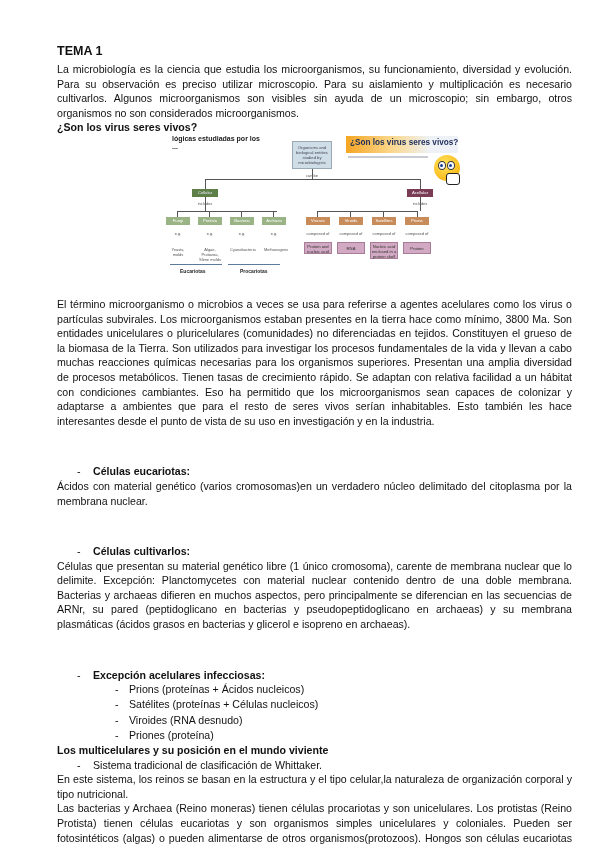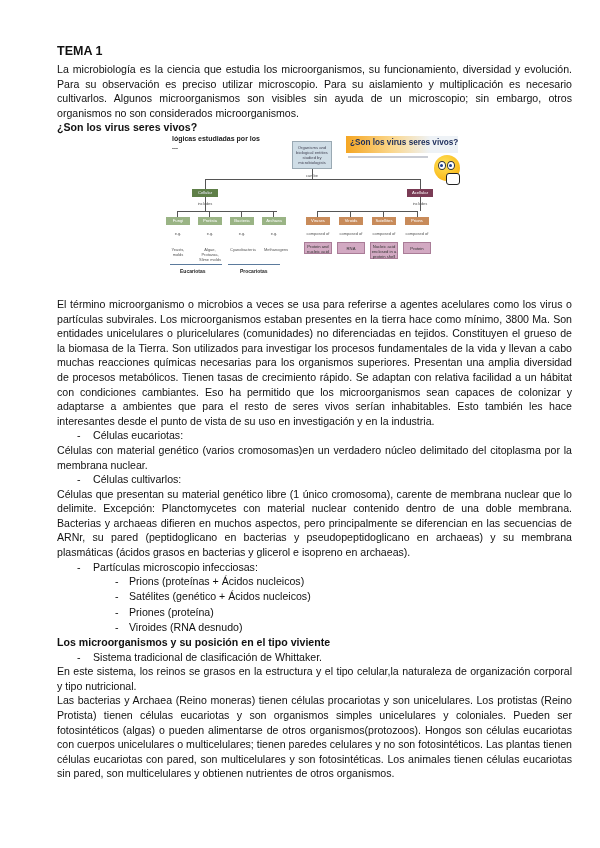--- a/index.html
+++ b/index.html
@@ -4,21 +4,21 @@
 <style>
   html, body { margin: 0; padding: 0; background: #ffffff; }
   body {
     width: 600px; height: 848px; overflow: hidden; position: relative;
     font-family: "Liberation Sans", sans-serif; color: #111111;
   }
   .page { position: absolute; left: 57px; top: 43px; width: 515px; }
   .title { font-weight: bold; font-size: 12.5px; line-height: 16px; margin: 0 0 3px 0; }
   p { margin: 0; font-size: 10.6px; line-height: 14.6px; text-align: justify; }
   .heading { font-weight: bold; font-size: 10.6px; line-height: 14.6px; margin: 0; }
-  .bullet-head { font-weight: normal; font-size: 10.6px; line-height: 14.6px; padding-left: 20px; position: relative; }
+  .bullet-head { font-weight: bold; font-size: 10.6px; line-height: 14.6px; padding-left: 20px; position: relative; margin-top: 36px; }
   .bullet-head::before { content: "-"; position: absolute; left: 20px; font-weight: normal; }
   .bullet-head span { display: inline-block; margin-left: 16px; }
   .bullet { font-size: 10.6px; line-height: 15.2px; padding-left: 58px; position: relative; }
   .bullet::before { content: "-"; position: absolute; left: 58px; }
   .bullet span { display: inline-block; margin-left: 14px; }
   .plain-bullet { font-size: 10.6px; line-height: 14.6px; position: relative; padding-left: 20px; }
   .plain-bullet::before { content: "-"; position: absolute; left: 20px; }
   .plain-bullet span { display: inline-block; margin-left: 16px; }
 
   
@@ -117,28 +117,28 @@
 
     <div class="group-line" style="left:-2px;top:129px;width:52px;"></div>
     <div class="group-line" style="left:56px;top:129px;width:52px;"></div>
     <div class="group-label" style="left:8px;top:133px;">Eucariotas</div>
     <div class="group-label" style="left:68px;top:133px;">Procariotas</div>
   </div>
 
   <p>El término microorganismo o microbios a veces se usa para referirse a agentes acelulares como los virus o partículas subvirales. Los microorganismos estaban presentes en la tierra hace como mínimo, 3800 Ma. Son entidades unicelulares o pluricelulares (comunidades) no diferenciadas en tejidos. Constituyen el grueso de la biomasa de la Tierra. Son utilizados para investigar los procesos fundamentales de la vida y llevan a cabo muchas reacciones químicas necesarias para los organismos superiores. Presentan una amplia diversidad de procesos metabólicos. Tienen tasas de crecimiento rápido. Se adaptan con relativa facilidad a un hábitat con condiciones cambiantes. Eso ha permitido que los microorganismos sean capaces de colonizar y adaptarse a ambientes que para el resto de seres vivos serían inhabitables. Esto también les hace interesantes desde el punto de vista de su uso en investigación y en la industria.</p>
 
   <div class="bullet-head"><span>Células eucariotas:</span></div>
-  <p>Células con material genético (varios cromosomas)en un verdadero núcleo delimitado del citoplasma por la membrana nuclear.</p>
+  <p>Ácidos con material genético (varios cromosomas)en un verdadero núcleo delimitado del citoplasma por la membrana nuclear.</p>
 
   <div class="bullet-head"><span>Células cultivarlos:</span></div>
   <p>Células que presentan su material genético libre (1 único cromosoma), carente de membrana nuclear que lo delimite. Excepción: Planctomycetes con material nuclear contenido dentro de una doble membrana. Bacterias y archaeas difieren en muchos aspectos, pero principalmente se diferencian en las secuencias de ARNr, su pared (peptidoglicano en bacterias y pseudopeptidoglicano en archaeas) y su membrana plasmáticas (ácidos grasos en bacterias y glicerol e isopreno en archaeas).</p>
 
-  <div class="bullet-head"><span>Partículas microscopio infecciosas:</span></div>
+  <div class="bullet-head"><span>Excepción acelulares infecciosas:</span></div>
   <div class="bullet"><span>Prions (proteínas + Ácidos nucleicos)</span></div>
-  <div class="bullet"><span>Satélites (genético + Ácidos nucleicos)</span></div>
+  <div class="bullet"><span>Satélites (proteínas + Células nucleicos)</span></div>
+  <div class="bullet"><span>Viroides (RNA desnudo)</span></div>
   <div class="bullet"><span>Priones (proteína)</span></div>
-  <div class="bullet"><span>Viroides (RNA desnudo)</span></div>
 
-  <div class="heading">Los microorganismos y su posición en el tipo viviente</div>
+  <div class="heading">Los multicelulares y su posición en el mundo viviente</div>
   <div class="plain-bullet"><span>Sistema tradicional de clasificación de Whittaker.</span></div>
-  <p>En este sistema, los reinos se grasos en la estructura y el tipo celular,la naturaleza de organización corporal y tipo nutricional.</p>
+  <p>En este sistema, los reinos se basan en la estructura y el tipo celular,la naturaleza de organización corporal y tipo nutricional.</p>
   <p>Las bacterias y Archaea (Reino moneras) tienen células procariotas y son unicelulares. Los protistas (Reino Protista) tienen células eucariotas y son organismos simples unicelulares y coloniales. Pueden ser fotosintéticos (algas) o pueden alimentarse de otros organismos(protozoos). Hongos son células eucariotas con cuerpos unicelulares o multicelulares; tienen paredes celulares y no son fotosintéticos. Las plantas tienen células eucariotas con pared, son multicelulares y son fotosintéticas. Los animales tienen células eucariotas sin pared, son multicelulares y obtienen nutrientes de otros organismos.</p>
 </div>
 
 </body></html>

